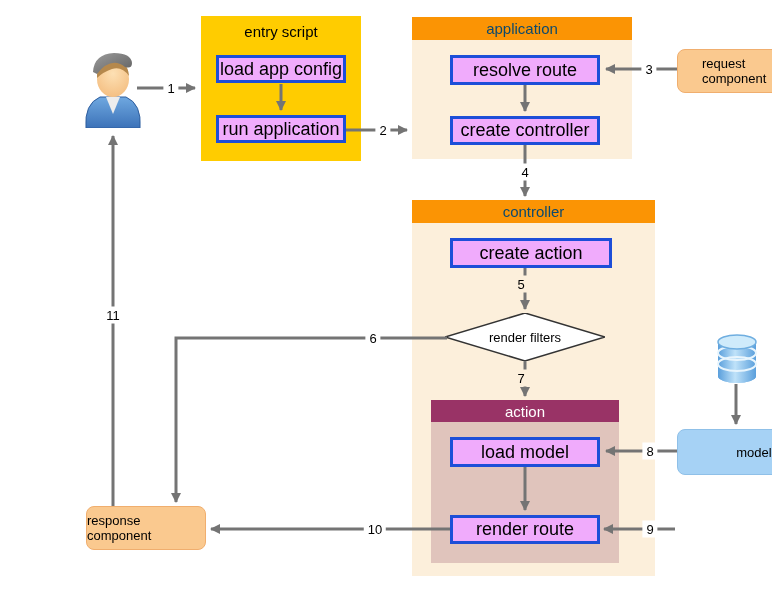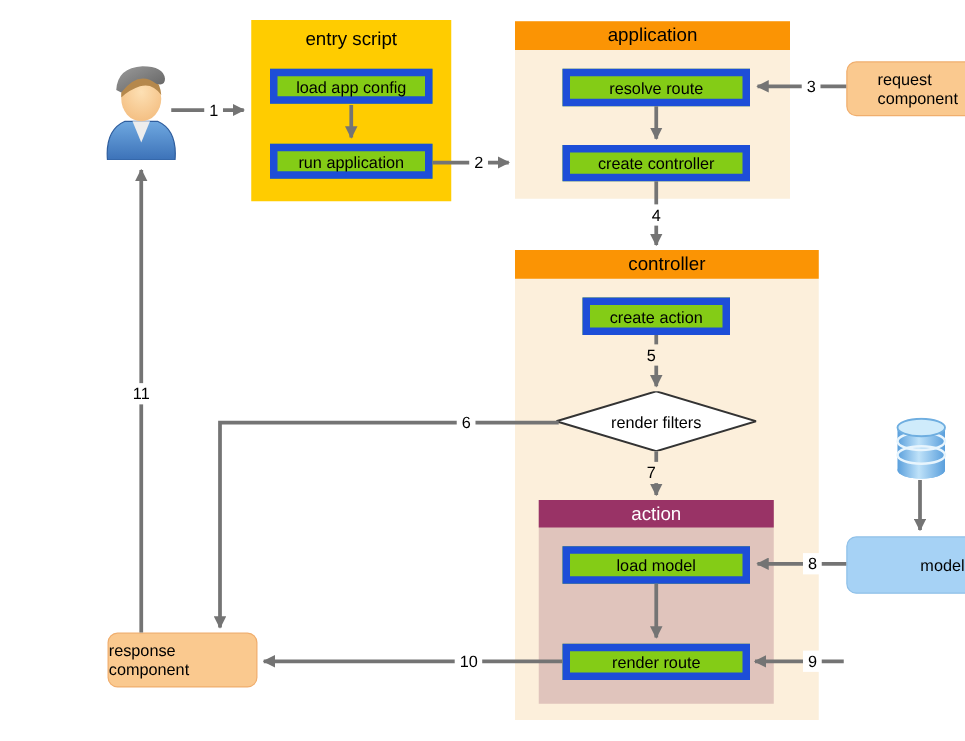--- a/index.html
+++ b/index.html
@@ -5,25 +5,25 @@
   html,body{margin:0;padding:0;background:#fff;}
   .canvas{position:relative;width:772px;height:593px;background:#ffffff;overflow:hidden;
           font-family:"Liberation Sans", sans-serif;color:#000;margin-left:39px;}
   .container{position:absolute;box-sizing:border-box;}
   .c-entry{left:162px;top:16px;width:160px;height:145px;background:#FFCC00;}
   .c-app{left:373px;top:17px;width:220px;height:142px;background:#FCEFDB;}
   .c-ctrl{left:373px;top:200px;width:243px;height:376px;background:#FCEFDB;}
   .c-action{left:392px;top:400px;width:188px;height:163px;background:#E0C4BC;}
   .hdr{height:23px;display:flex;align-items:center;justify-content:center;
        font-size:15px;}
-  .hdr-orange{background:#FB9404;color:#000000;}
+  .hdr-orange{background:#FB9404;color:#0c4a6e;}
   .hdr-maroon{background:#993366;color:#fff;height:22px;}
   .hdr-yellow{background:transparent;color:#000;padding-top:4px;}
-  .node{position:absolute;box-sizing:border-box;background:#84cc16;border:6px solid #1d4ed8;
-        display:flex;align-items:center;justify-content:center;font-size:13px;z-index:3;}
+  .node{position:absolute;box-sizing:border-box;background:#f0abfc;border:3px solid #1d4ed8;
+        display:flex;align-items:center;justify-content:center;font-size:18px;z-index:3;}
   .rnode{position:absolute;box-sizing:border-box;border-radius:8px;display:flex;
          align-items:center;justify-content:center;font-size:13px;z-index:3;}
   .r-request{left:638px;top:49px;width:118px;height:44px;background:#FAC98F;border:1px solid #F0AE6E;padding-left:24px;}
   .r-response{left:47px;top:506px;width:120px;height:44px;background:#FAC98F;border:1px solid #F0AE6E;}
   .r-model{left:638px;top:429px;width:118px;height:46px;background:#A6D2F5;border:1px solid #8FC0E8;padding-left:36px;}
   .r-view{left:638px;top:507px;width:118px;height:45px;background:#8CC600;border:1px solid #7AB000;}
   .lbl{position:absolute;transform:translate(-50%,-50%);background:#fff;color:#000;
        font-size:13px;line-height:1;padding:2px 4px;z-index:6;}
   .lbl-peach{background:#FCEFDB;}
   .wires{position:absolute;left:0;top:0;width:772px;height:593px;z-index:4;pointer-events:none;}
@@ -52,21 +52,21 @@
   <div class="container c-action">
     <div class="hdr hdr-maroon">action</div>
   </div>
 
   <div class="node" style="left:177px;top:55px;width:130px;height:28px">load app config</div>
   <div class="node" style="left:177px;top:115px;width:130px;height:28px">run application</div>
 
   <div class="node" style="left:411px;top:55px;width:150px;height:30px">resolve route</div>
   <div class="node" style="left:411px;top:116px;width:150px;height:29px">create controller</div>
 
-  <div class="node" style="left:427px;top:238px;width:118px;height:30px">create action</div>
+  <div class="node" style="left:411px;top:238px;width:162px;height:30px">create action</div>
 
   <svg class="diamond-wrap" viewBox="0 0 160 48">
     <polygon points="0,24 80,0 160,24 80,48" fill="#ffffff" stroke="#333333" stroke-width="1.5"></polygon>
   </svg>
   <div class="diamond-label">render filters</div>
 
   <div class="node" style="left:411px;top:437px;width:150px;height:30px">load model</div>
   <div class="node" style="left:411px;top:515px;width:150px;height:29px">render route</div>
 
   <div class="rnode r-request">request component</div>

